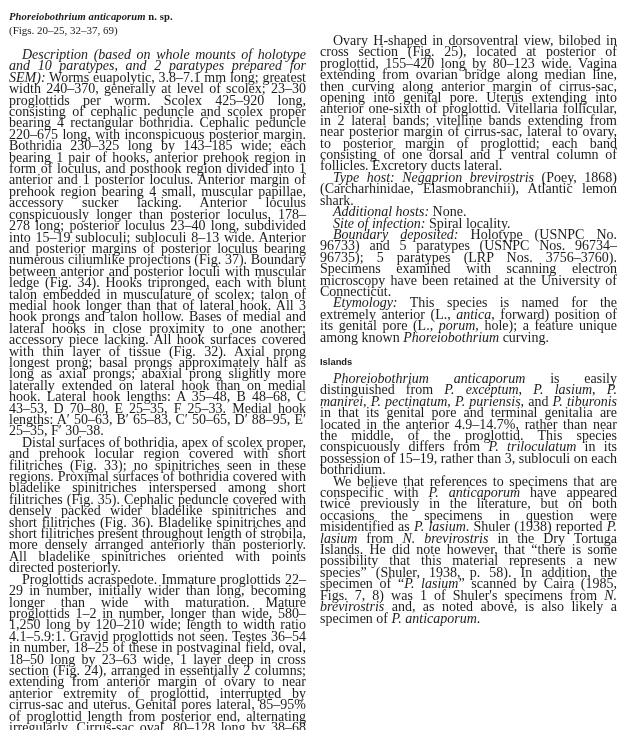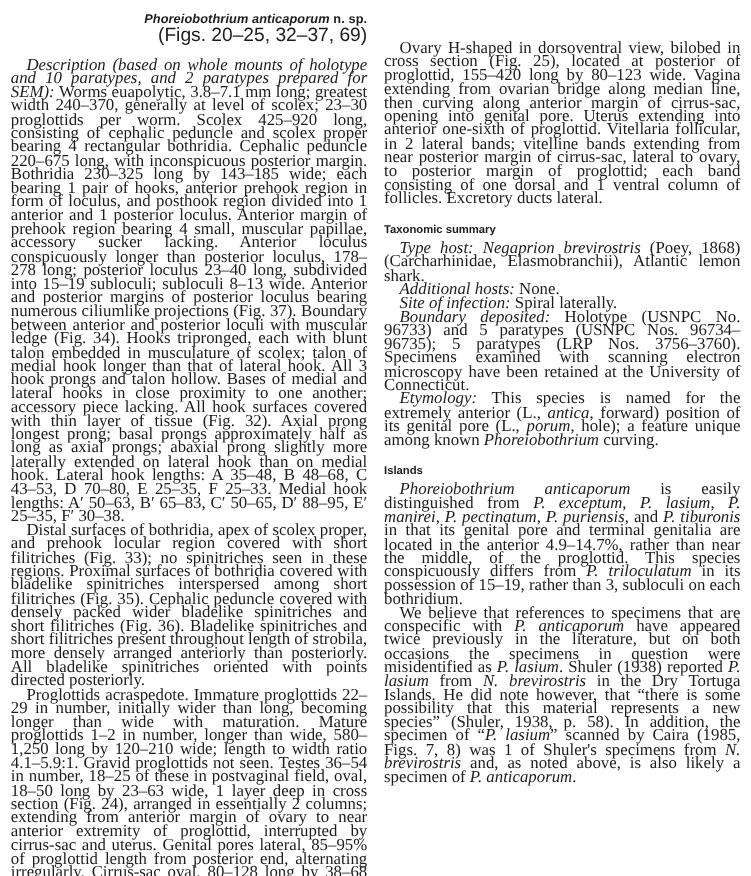--- a/index.html
+++ b/index.html
@@ -13,24 +13,24 @@
     box-sizing: border-box;
     width: 626px; height: 730px;
     padding: 8px 9px 0 9px;
     display: flex;
     gap: 14px;
     overflow: hidden;
   }
   .col { width: 297px; flex: 0 0 297px; }
   .col-right { padding-top: 27px; }
 
-  .title-block { text-align: right; margin: 2px 0 13px 0; font-family: Liberation Sans, sans-serif; }
+  .title-block { text-align: left; margin: 2px 0 13px 0; font-family: Liberation Serif, serif; }
   .species-title { font-size: 10.6px; font-weight: bold; line-height: 13px; letter-spacing: 0.1px; }
   .species-title .it { font-style: italic; }
-  .figs-line { font-size: 16px; line-height: 12px; margin-top: 1px; }
+  .figs-line { font-size: 11px; line-height: 12px; margin-top: 1px; }
 
   .para {
     margin: 0;
     font-size: 14px;
     line-height: 11.4px;
     text-align: justify;
     text-indent: 13px;
   }
   .para .it { font-style: italic; font-family: Liberation Serif, serif; }
 
@@ -57,25 +57,24 @@
         <p class="para"><span>Distal surfaces of bothridia, apex of scolex proper, and prehook locular region covered with short filitriches (Fig. 33); no spinitriches seen in these regions. Proximal surfaces of bothridia covered with bladelike spinitriches interspersed among short filitriches (Fig. 35). Cephalic peduncle covered with densely packed wider bladelike spinitriches and short filitriches (Fig. 36). Bladelike spinitriches and short filitriches present throughout length of strobila, more densely arranged anteriorly than posteriorly. All bladelike spinitriches oriented with points directed posteriorly.</span></p>
         <p class="para"><span>Proglottids acraspedote. Immature proglottids 22–29 in number, initially wider than long, becoming longer than wide with maturation. Mature proglottids 1–2 in number, longer than wide, 580–1,250 long by 120–210 wide; length to width ratio 4.1–5.9:1. Gravid proglottids not seen. Testes 36–54 in number, 18–25 of these in postvaginal field, oval, 18–50 long by 23–63 wide, 1 layer deep in cross section (Fig. 24), arranged in essentially 2 columns; extending from anterior margin of ovary to near anterior extremity of proglottid, interrupted by cirrus-sac and uterus. Genital pores lateral, 85–95% of proglottid length from posterior end, alternating irregularly. Cirrus-sac oval, 80–128 long by 38–68 wide, containing coiled cirrus, cirrus with small spinitriches. Vas deferens coiled at posteromedian margin of cirrus-sac (Fig. 22).</span></p>
       </div>
   </div>
 
   <div class="col col-right">
     <div>
         <p class="para"><span>Ovary H-shaped in dorsoventral view, bilobed in cross section (Fig. 25), located at posterior of proglottid, 155–420 long by 80–123 wide. Vagina extending from ovarian bridge along median line, then curving along anterior margin of cirrus-sac, opening into genital pore. Uterus extending into anterior one-sixth of proglottid. Vitellaria follicular, in 2 lateral bands; vitelline bands extending from near posterior margin of cirrus-sac, lateral to ovary, to posterior margin of proglottid; each band consisting of one dorsal and 1 ventral column of follicles. Excretory ducts lateral.</span></p>
       </div>
 
-    <div class="section-heading">Taxonomic summary</div>
     <div>
         <p class="para"><span class="it">Type host: Negaprion brevirostris</span><span> (Poey, 1868) (Carcharhinidae, Elasmobranchii), Atlantic lemon shark.</span></p>
         <p class="para"><span class="it">Additional hosts:</span><span> None.</span></p>
-        <p class="para"><span class="it">Site of infection:</span><span> Spiral laterally.</span></p>
+        <p class="para"><span class="it">Site of infection:</span><span> Spiral locality.</span></p>
         <p class="para"><span class="it">Boundary deposited:</span><span> Holotype (USNPC No. 96733) and 5 paratypes (USNPC Nos. 96734–96735); 5 paratypes (LRP Nos. 3756–3760). Specimens examined with scanning electron microscopy have been retained at the University of Connecticut.</span></p>
         <p class="para"><span class="it">Etymology:</span><span> This species is named for the extremely anterior (L., </span><span class="it">antica</span><span>, forward) position of its genital pore (L., </span><span class="it">porum</span><span>, hole); a feature unique among known </span><span class="it">Phoreiobothrium</span><span> curving.</span></p>
       </div>
 
     <div class="section-heading">Islands</div>
     <div>
         <p class="para"><span class="it">Phoreiobothrium anticaporum</span><span> is easily distinguished from </span><span class="it">P. exceptum</span><span>, </span><span class="it">P. lasium</span><span>, </span><span class="it">P. manirei</span><span>, </span><span class="it">P. pectinatum</span><span>, </span><span class="it">P. puriensis</span><span>, and </span><span class="it">P. tiburonis</span><span> in that its genital pore and terminal genitalia are located in the anterior 4.9–14.7%, rather than near the middle, of the proglottid. This species conspicuously differs from </span><span class="it">P. triloculatum</span><span> in its possession of 15–19, rather than 3, subloculi on each bothridium.</span></p>
         <p class="para"><span>We believe that references to specimens that are conspecific with </span><span class="it">P. anticaporum</span><span> have appeared twice previously in the literature, but on both occasions the specimens in question were misidentified as </span><span class="it">P. lasium</span><span>. Shuler (1938) reported </span><span class="it">P. lasium</span><span> from </span><span class="it">N. brevirostris</span><span> in the Dry Tortuga Islands. He did note however, that “there is some possibility that this material represents a new species” (Shuler, 1938, p. 58). In addition, the specimen of “</span><span class="it">P. lasium</span><span>” scanned by Caira (1985, Figs. 7, 8) was 1 of Shuler's specimens from </span><span class="it">N. brevirostris</span><span> and, as noted above, is also likely a specimen of </span><span class="it">P. anticaporum</span><span>.</span></p>
       </div>
   </div>

